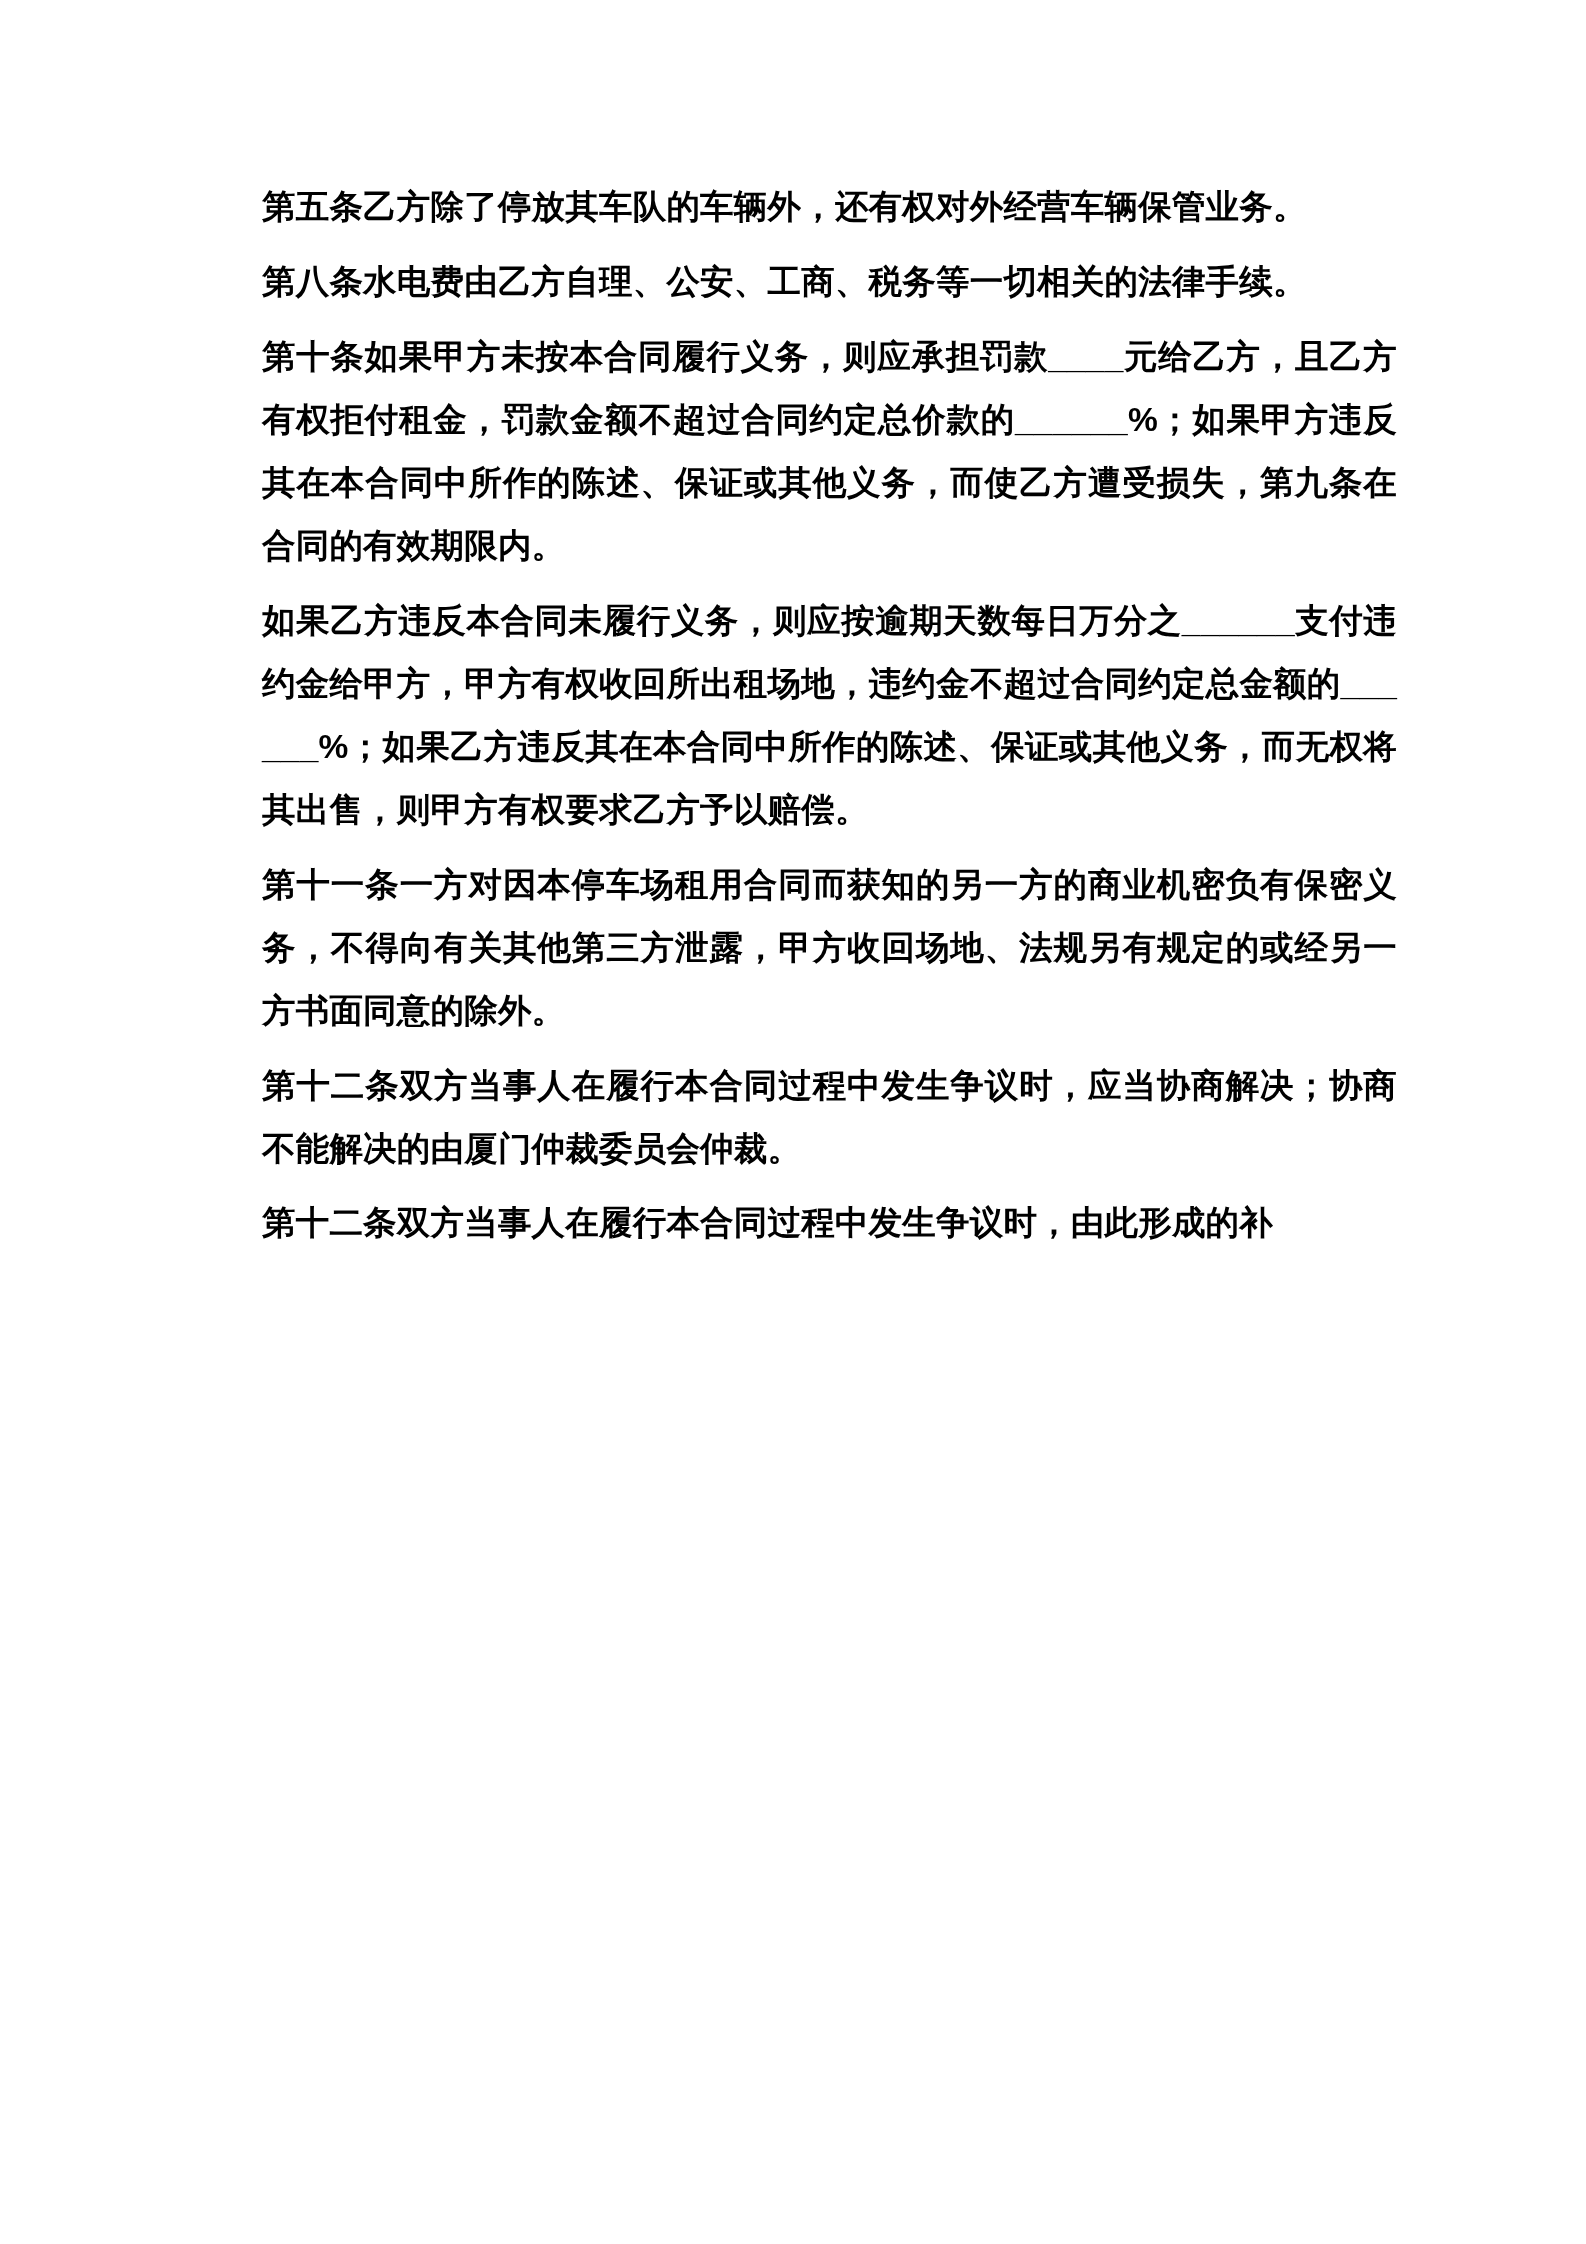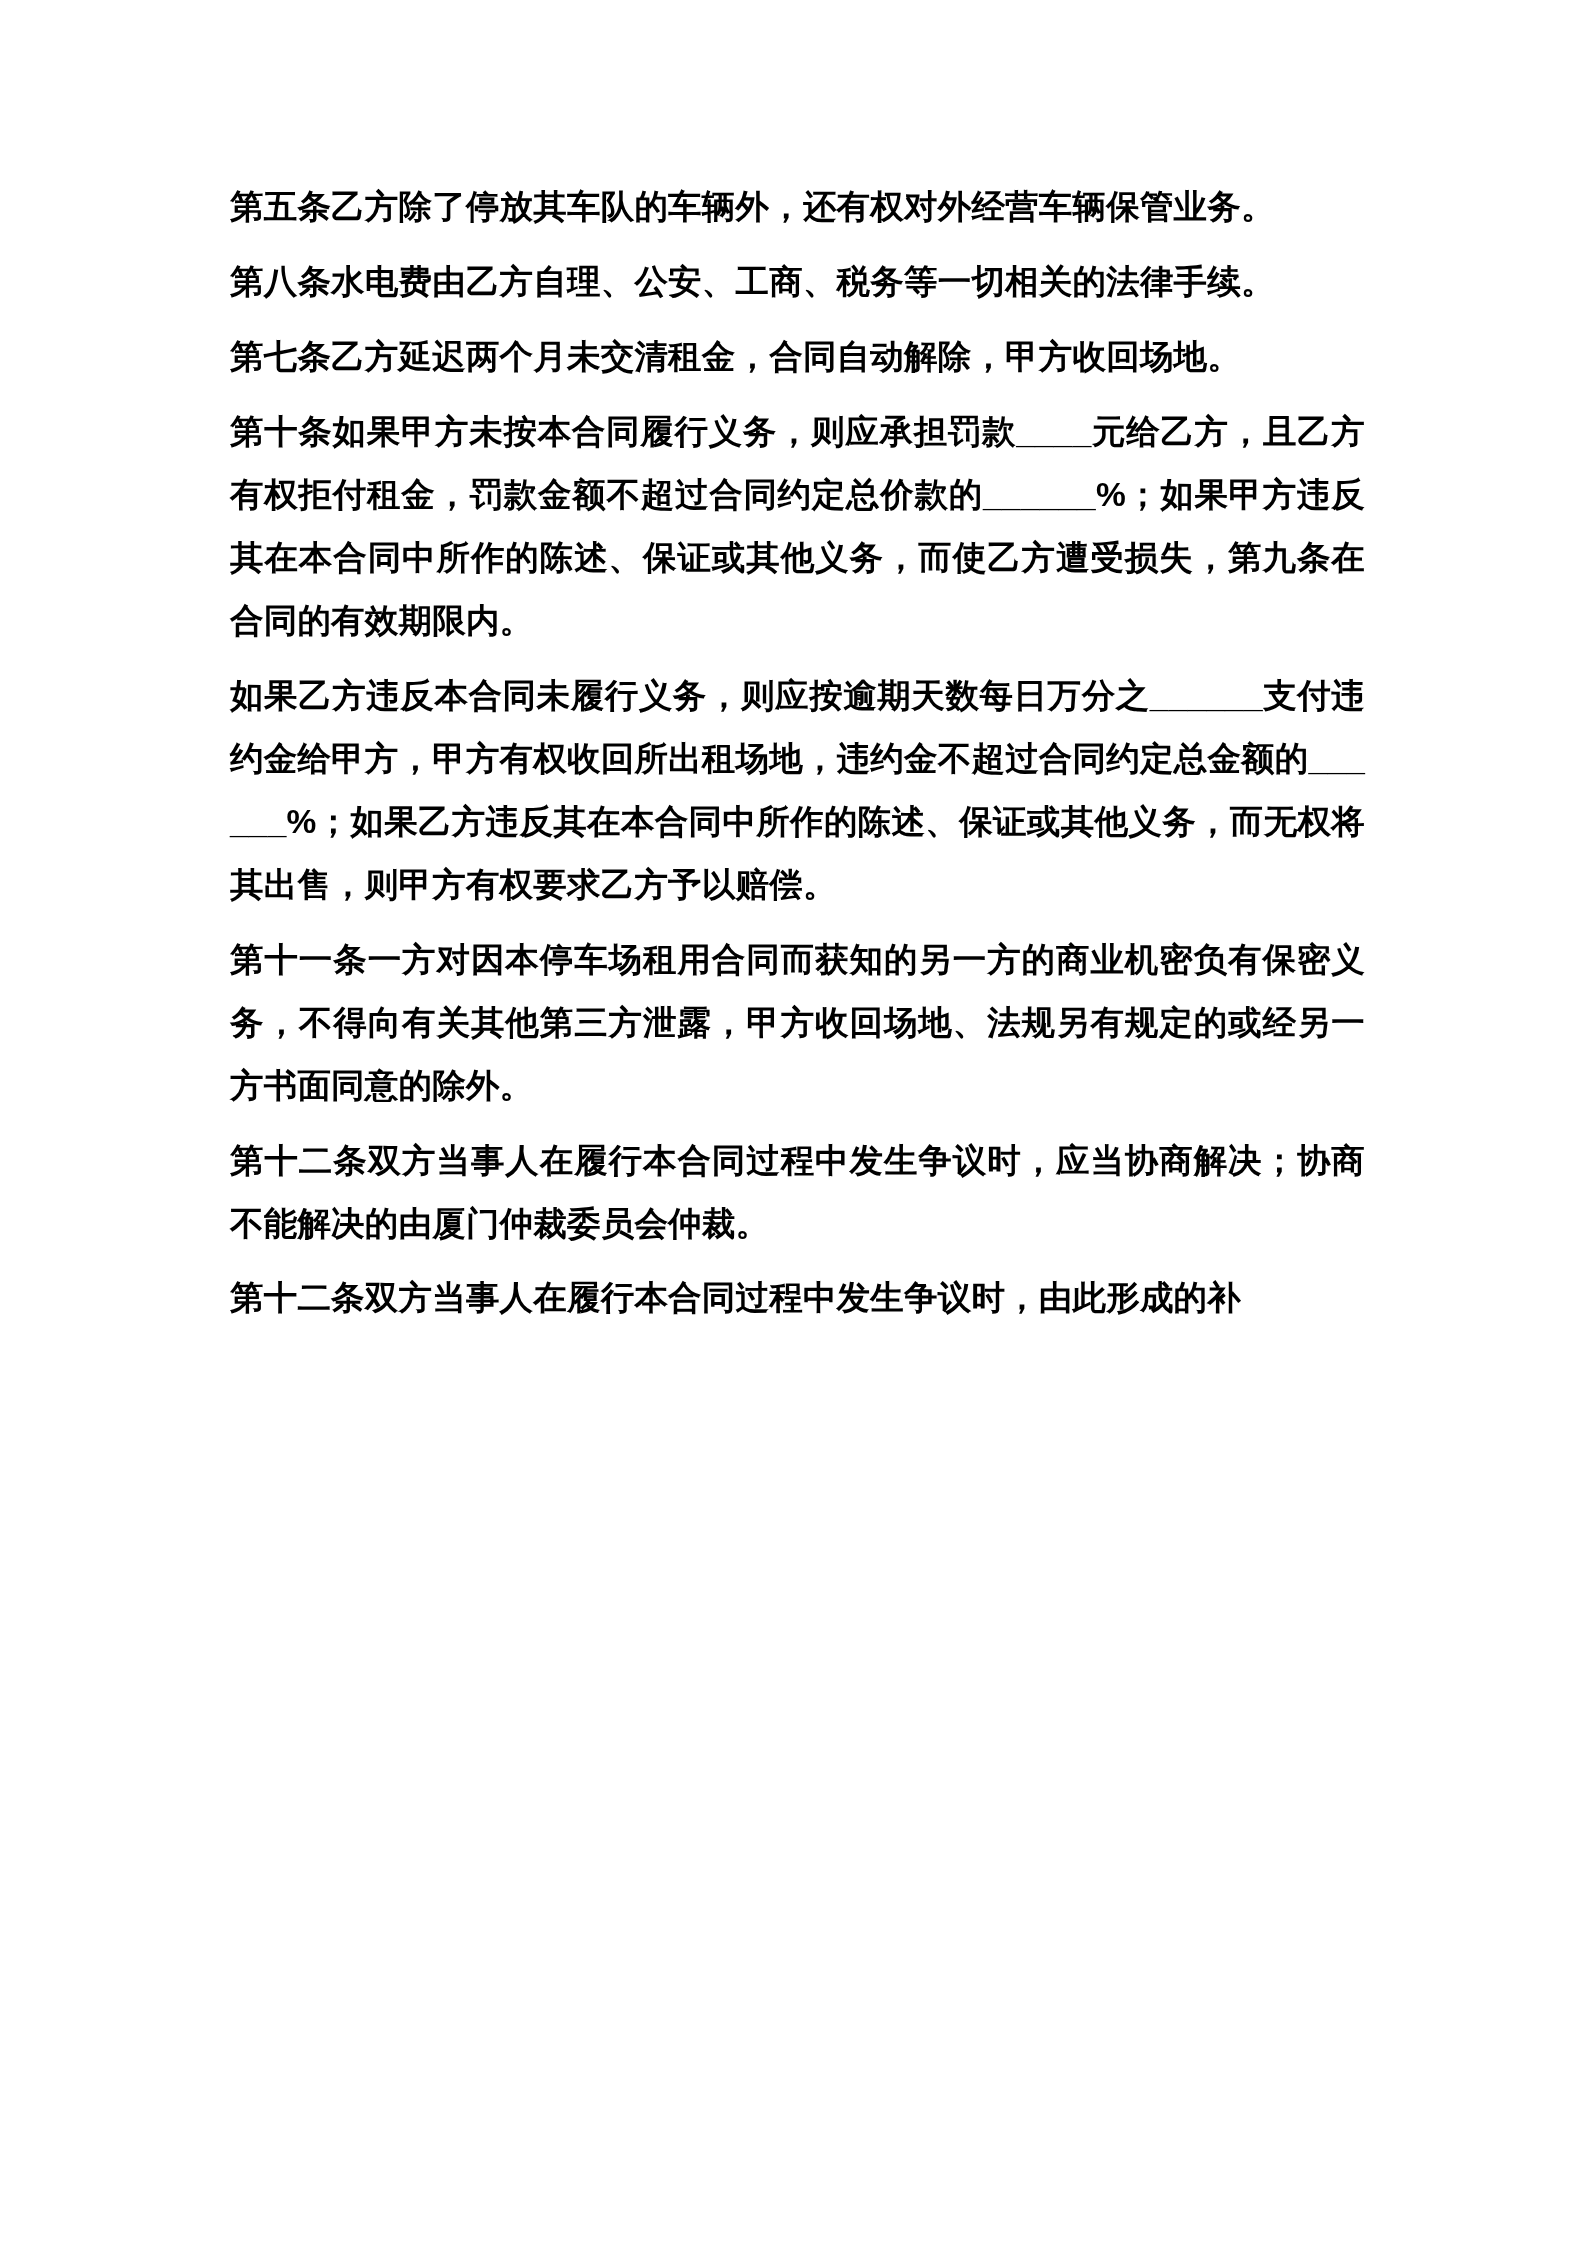--- a/index.html
+++ b/index.html
@@ -17,20 +17,21 @@
   .page {
     position: relative;
     width: 1586px;
     height: 2244px;
     background: #ffffff;
     box-sizing: border-box;
     padding: 175px 225px 0 230px;
   }
   .doc-body {
     width: 1135px;
+    margin-left: 32px;
   }
   .para {
     font-size: 33.5px;
     line-height: 63px;
     font-weight: 700;
     letter-spacing: 0.2px;
     text-align: justify;
     text-justify: inter-ideograph;
     margin: 0 0 12px 0;
     word-break: break-all;
@@ -40,20 +41,19 @@
     margin-bottom: 11px;
   }
 </style>
 </head>
 <body>
 
 <div class="page">
   <div class="doc-body">
     <p class="para">第五条乙方除了停放其车队的车辆外，还有权对外经营车辆保管业务。</p>
     <p class="para">第八条水电费由乙方自理、公安、工商、税务等一切相关的法律手续。</p>
-    <p class="para">第七条乙方延迟两个月未交清租金，合同自动解除，甲方收回场地。</p>
     <p class="para">第十条如果甲方未按本合同履行义务，则应承担罚款____元给乙方，且乙方有权拒付租金，罚款金额不超过合同约定总价款的______%；如果甲方违反其在本合同中所作的陈述、保证或其他义务，而使乙方遭受损失，第九条在合同的有效期限内。</p>
     <p class="para">如果乙方违反本合同未履行义务，则应按逾期天数每日万分之______支付违约金给甲方，甲方有权收回所出租场地，违约金不超过合同约定总金额的______%；如果乙方违反其在本合同中所作的陈述、保证或其他义务，而无权将其出售，则甲方有权要求乙方予以赔偿。</p>
     <p class="para">第十一条一方对因本停车场租用合同而获知的另一方的商业机密负有保密义务，不得向有关其他第三方泄露，甲方收回场地、法规另有规定的或经另一方书面同意的除外。</p>
     <p class="para tight">第十二条双方当事人在履行本合同过程中发生争议时，应当协商解决；协商不能解决的由厦门仲裁委员会仲裁。</p>
     <p class="para">第十二条双方当事人在履行本合同过程中发生争议时，由此形成的补</p>
   </div>
 </div>
 
 </body></html>

